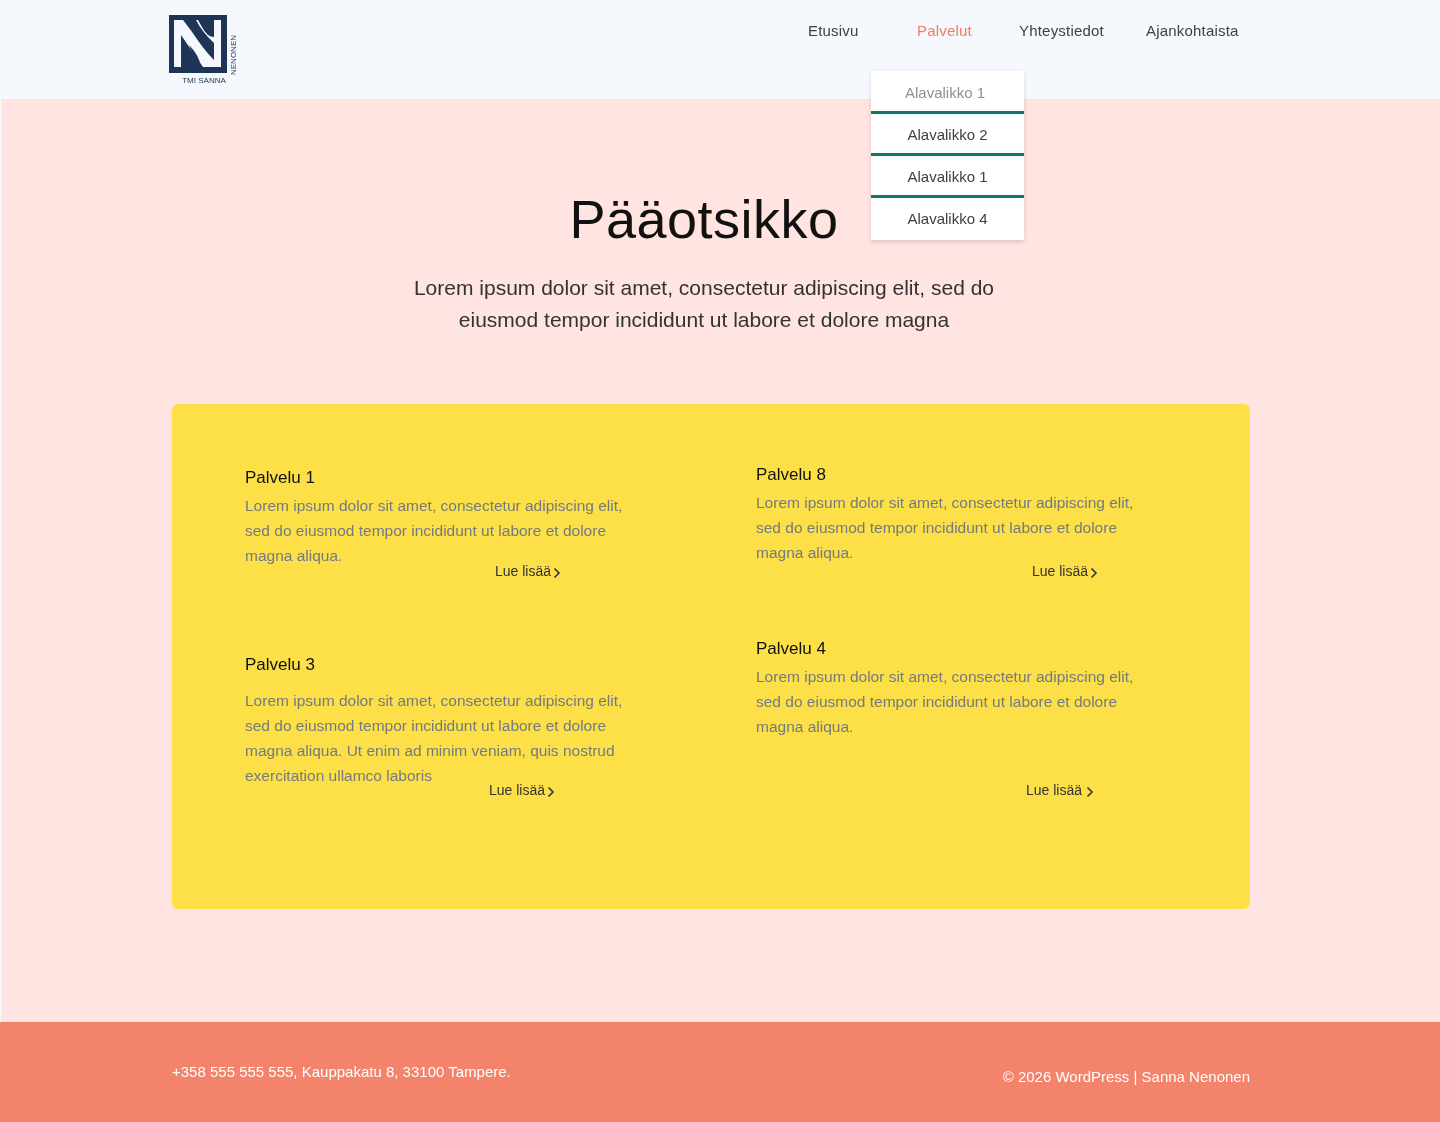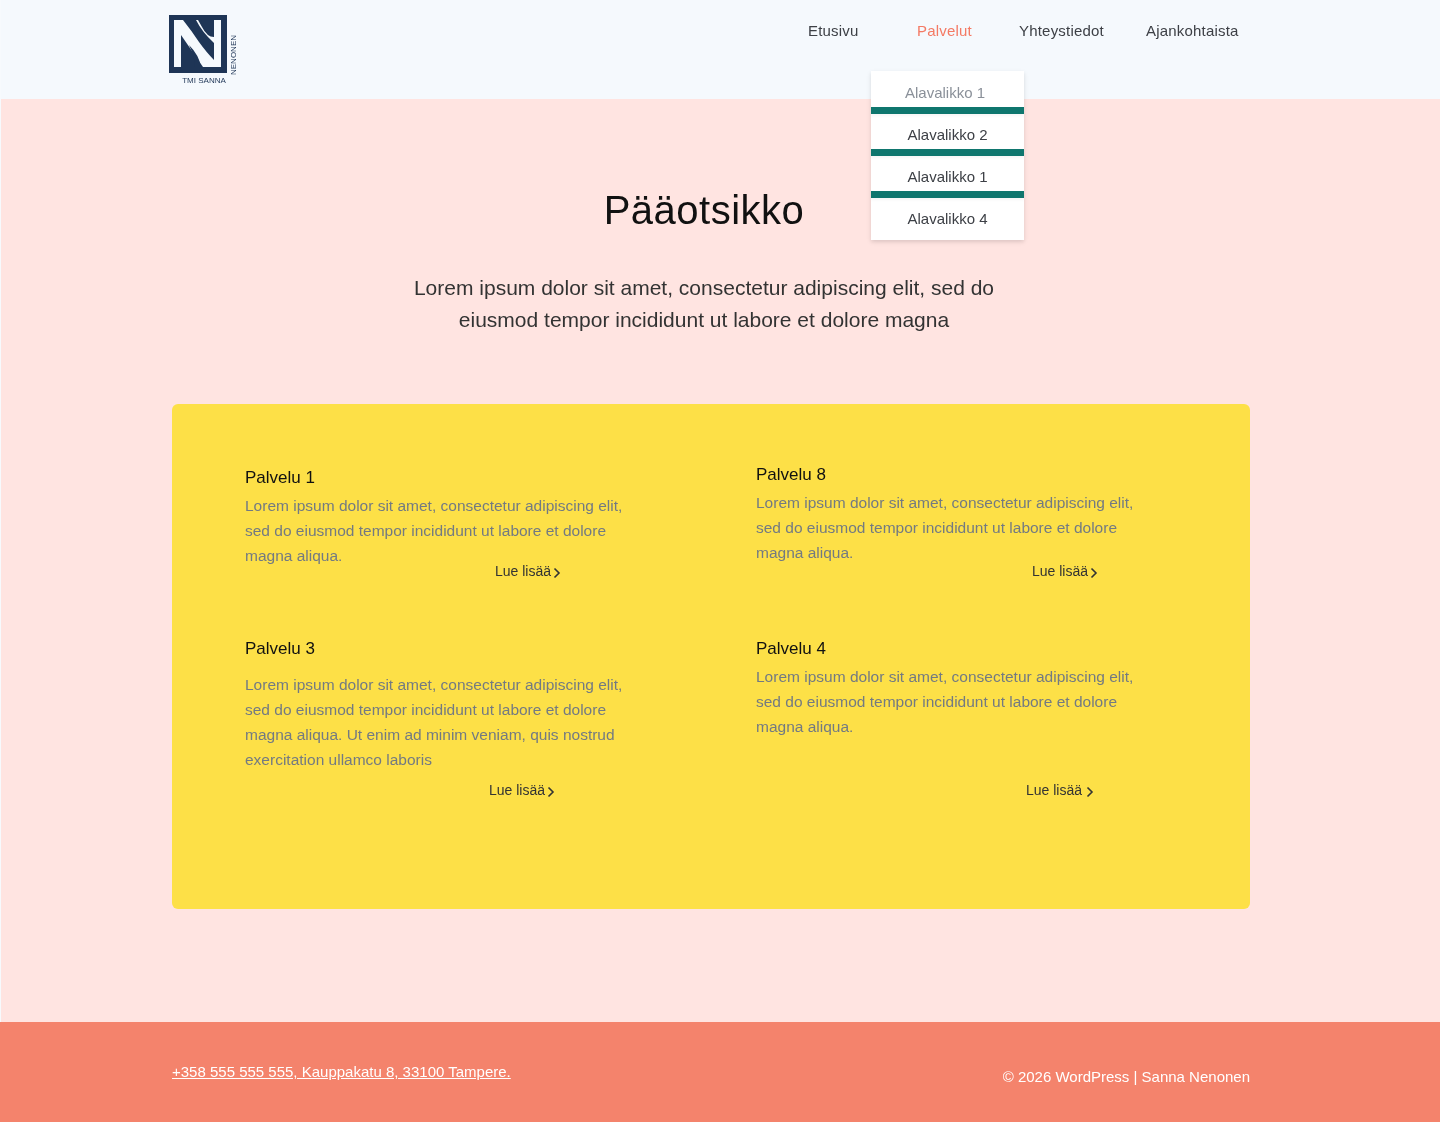--- a/index.html
+++ b/index.html
@@ -27,31 +27,31 @@
   .nav-item.active { color: #f47a64; }
 
   
   .dropdown {
     position: absolute; left: 871px; top: 71px; width: 153px;
     background: #ffffff; box-shadow: 0 2px 5px rgba(0,0,0,0.10); z-index: 5;
   }
   .dropdown-item {
     display: block; height: 42px; line-height: 42px; text-align: center;
     font-family: "Liberation Sans", sans-serif; font-size: 15px; color: #3d4046;
-    border-bottom: 7px solid #0f766e; box-shadow: 0 2px 3px rgba(0,0,0,0.04);
+    border-bottom: 3px solid #0f766e; box-shadow: 0 2px 3px rgba(0,0,0,0.04);
     cursor: pointer;
   }
   .dropdown-item:first-child { color: #8a9099; height: 43px; line-height: 43px; text-indent: -5px; }
   .dropdown-item:last-child { border-bottom: none; }
 
   
   .hero-title {
     position: absolute; left: 0; top: 188px; width: 1408px; text-align: center;
     font-family: "Liberation Sans", sans-serif; font-weight: 300;
-    font-size: 40px; color: #111; letter-spacing: 0.5px;
+    font-size: 54px; color: #111; letter-spacing: 0.5px;
   }
   .hero-sub {
     position: absolute; left: 374px; top: 272px; width: 660px; text-align: center;
     font-family: "Liberation Sans", sans-serif; font-size: 21px; line-height: 32px; color: #333;
   }
 
   
   .card {
     position: absolute; left: 172px; top: 404px; width: 1078px; height: 505px;
     background: #fde047; border-radius: 6px;
@@ -70,21 +70,21 @@
     text-decoration: none; cursor: pointer; white-space: nowrap; display: flex; align-items: center;
   }
   .read-more svg { margin-left: 2px; margin-top: 3px; }
 
   
   .footer {
     position: absolute; left: 0; top: 1022px; width: 1440px; height: 100px; background: #f4836c;
   }
   .footer-contact {
     position: absolute; left: 172px; top: 41px; font-family: "Liberation Sans", sans-serif;
-    font-size: 15px; color: #ffffff; text-decoration: underline;
+    font-size: 15px; color: #ffffff;
   }
   .footer-copy {
     position: absolute; right: 190px; top: 46px; font-family: "Liberation Sans", sans-serif;
     font-size: 15px; color: #ffffff;
   }
 </style>
 </head>
 <body>
 
 <div class="left-stripe"></div>
@@ -138,21 +138,21 @@
     <span class="service-text">Lorem ipsum dolor sit amet, consectetur adipiscing elit, sed do eiusmod tempor incididunt ut labore et dolore magna aliqua.</span>
   </div>
   <a class="read-more" style="left:860px; top:159px;" href="#">
     <span>Lue lisää</span>
     <svg width="8" height="12" viewBox="0 0 8 12">
         <path d="M1.5 1.5 L6 6 L1.5 10.5" fill="none" stroke="#333" stroke-width="1.6"></path>
       </svg>
   </a>
 
   <div class="service" style="left:73px; top:235px; width:390px;">
-    <span class="service-title" style="margin-bottom:13px;">Palvelu 3</span>
+    <span class="service-title" style="margin-bottom:13px;margin-top:16px;">Palvelu 3</span>
     <span class="service-text">Lorem ipsum dolor sit amet, consectetur adipiscing elit, sed do eiusmod tempor incididunt ut labore et dolore magna aliqua. Ut enim ad minim veniam, quis nostrud exercitation ullamco laboris</span>
   </div>
   <a class="read-more" style="left:317px; top:378px;" href="#">
     <span>Lue lisää</span>
     <svg width="8" height="12" viewBox="0 0 8 12">
         <path d="M1.5 1.5 L6 6 L1.5 10.5" fill="none" stroke="#333" stroke-width="1.6"></path>
       </svg>
   </a>
 
   <div class="service" style="left:584px; top:235px; width:395px;">

